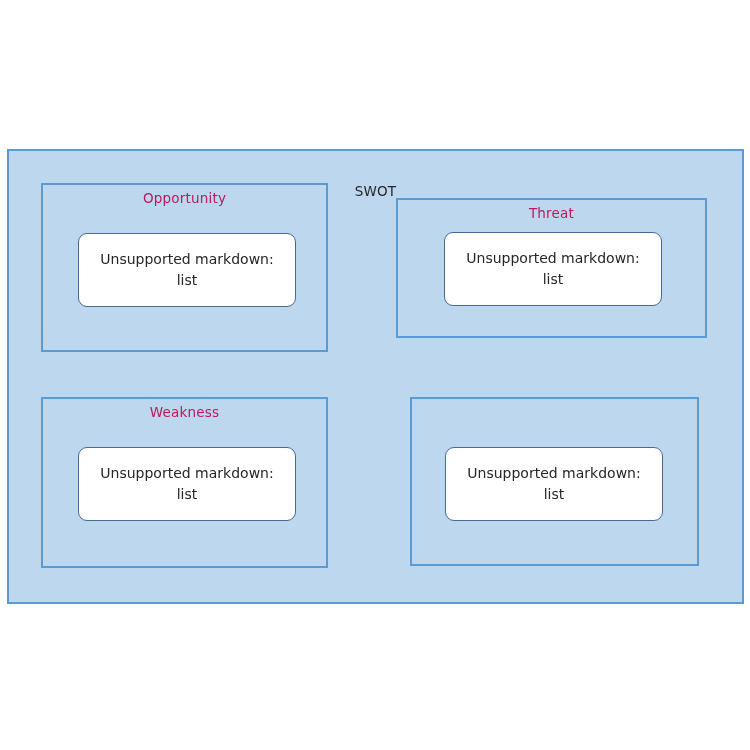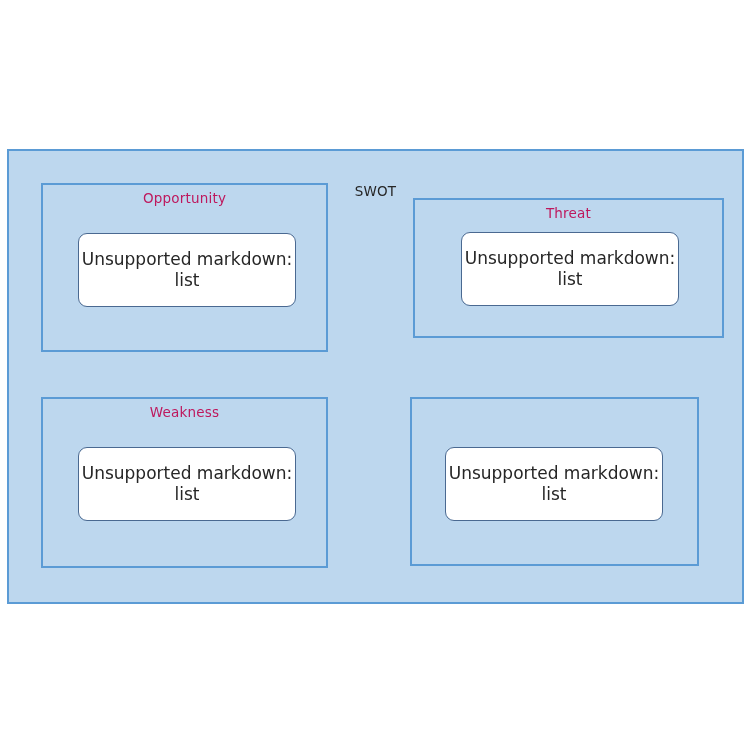--- a/index.html
+++ b/index.html
@@ -66,21 +66,21 @@
     line-height: 17px;
     letter-spacing: 0.2px;
   }
 
   
   .q-opportunity {
     left: 32px;   top: 32px;
     width: 287px; height: 169px;
   }
   .q-threat {
-    left: 404px;  top: 47px;
+    left: 387px;  top: 47px;
     width: 311px; height: 140px;
   }
   .q-strength {
     left: 32px;   top: 246px;
     width: 287px; height: 171px;
   }
   .q-weakness {
     left: 401px;  top: 246px;
     width: 289px; height: 169px;
   }
@@ -92,21 +92,21 @@
     background: #ffffff;
     border: 1.5px solid #4a6991;
     border-radius: 9px;
     display: flex;
     flex-direction: column;
     align-items: center;
     justify-content: center;
   }
 
   .content-line {
-    font-size: 17px;
+    font-size: 14px;
     color: #262626;
     line-height: 21px;
     text-align: center;
     white-space: nowrap;
   }
 
   
   .cb-opportunity {
     left: 35px;  top: 48px;
     width: 218px; height: 74px;

